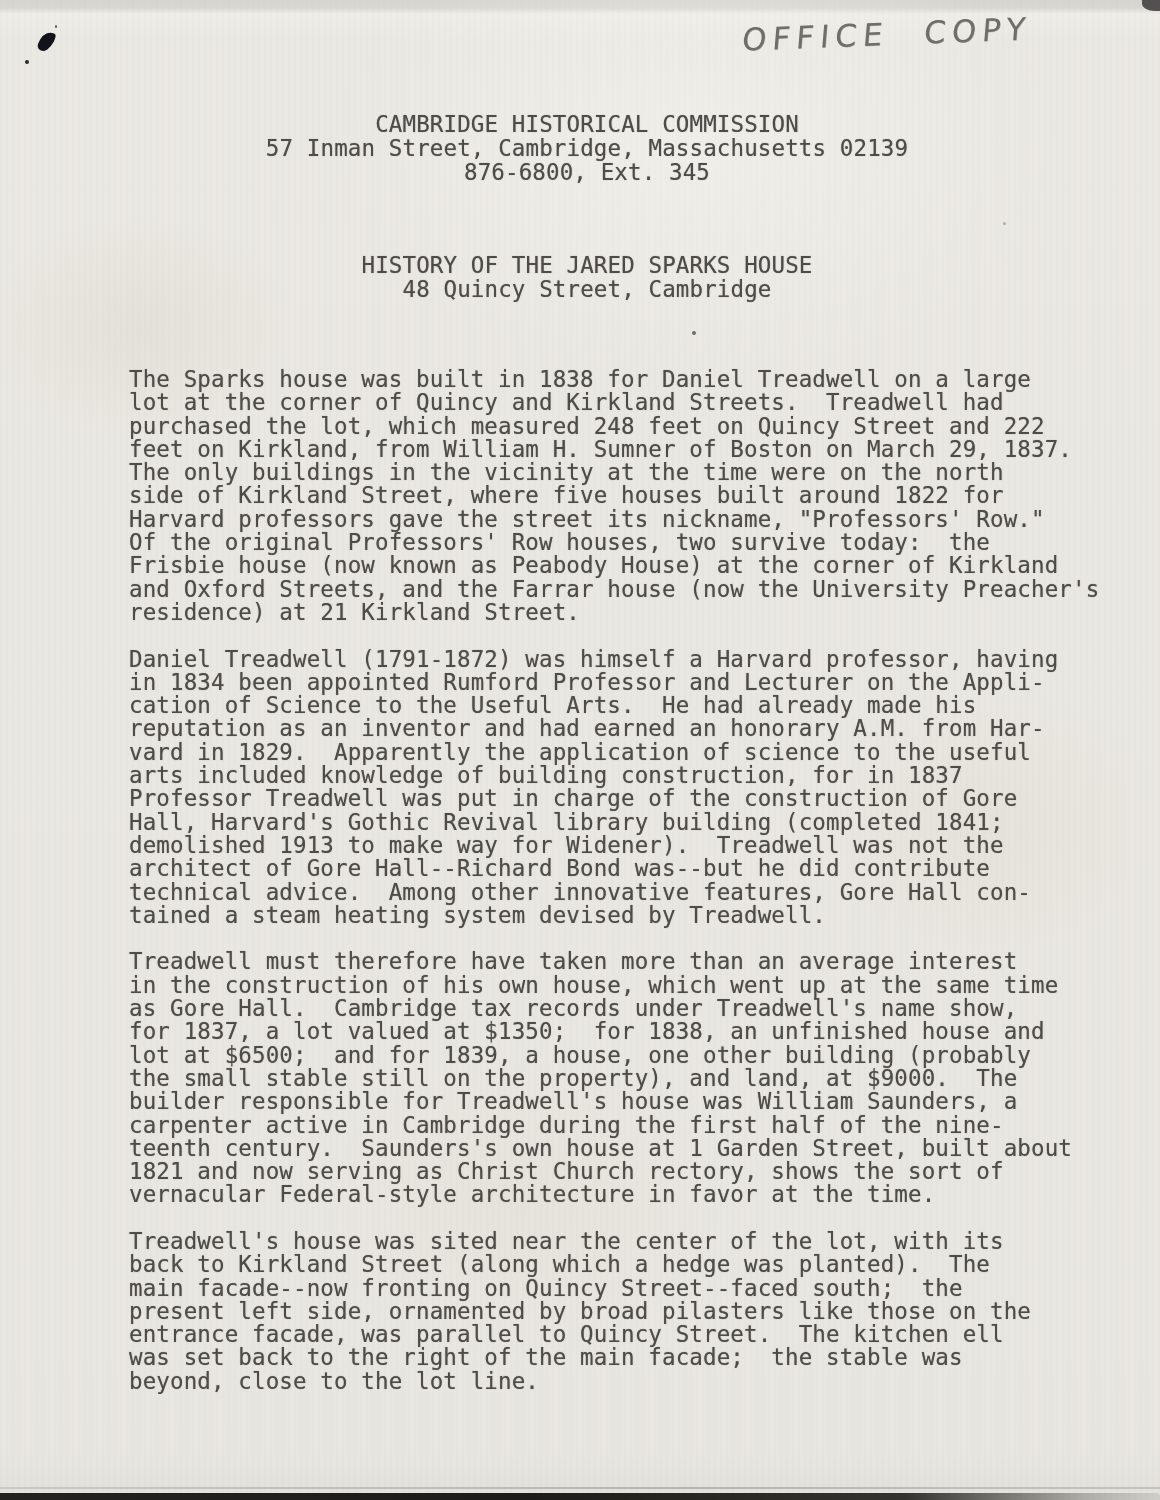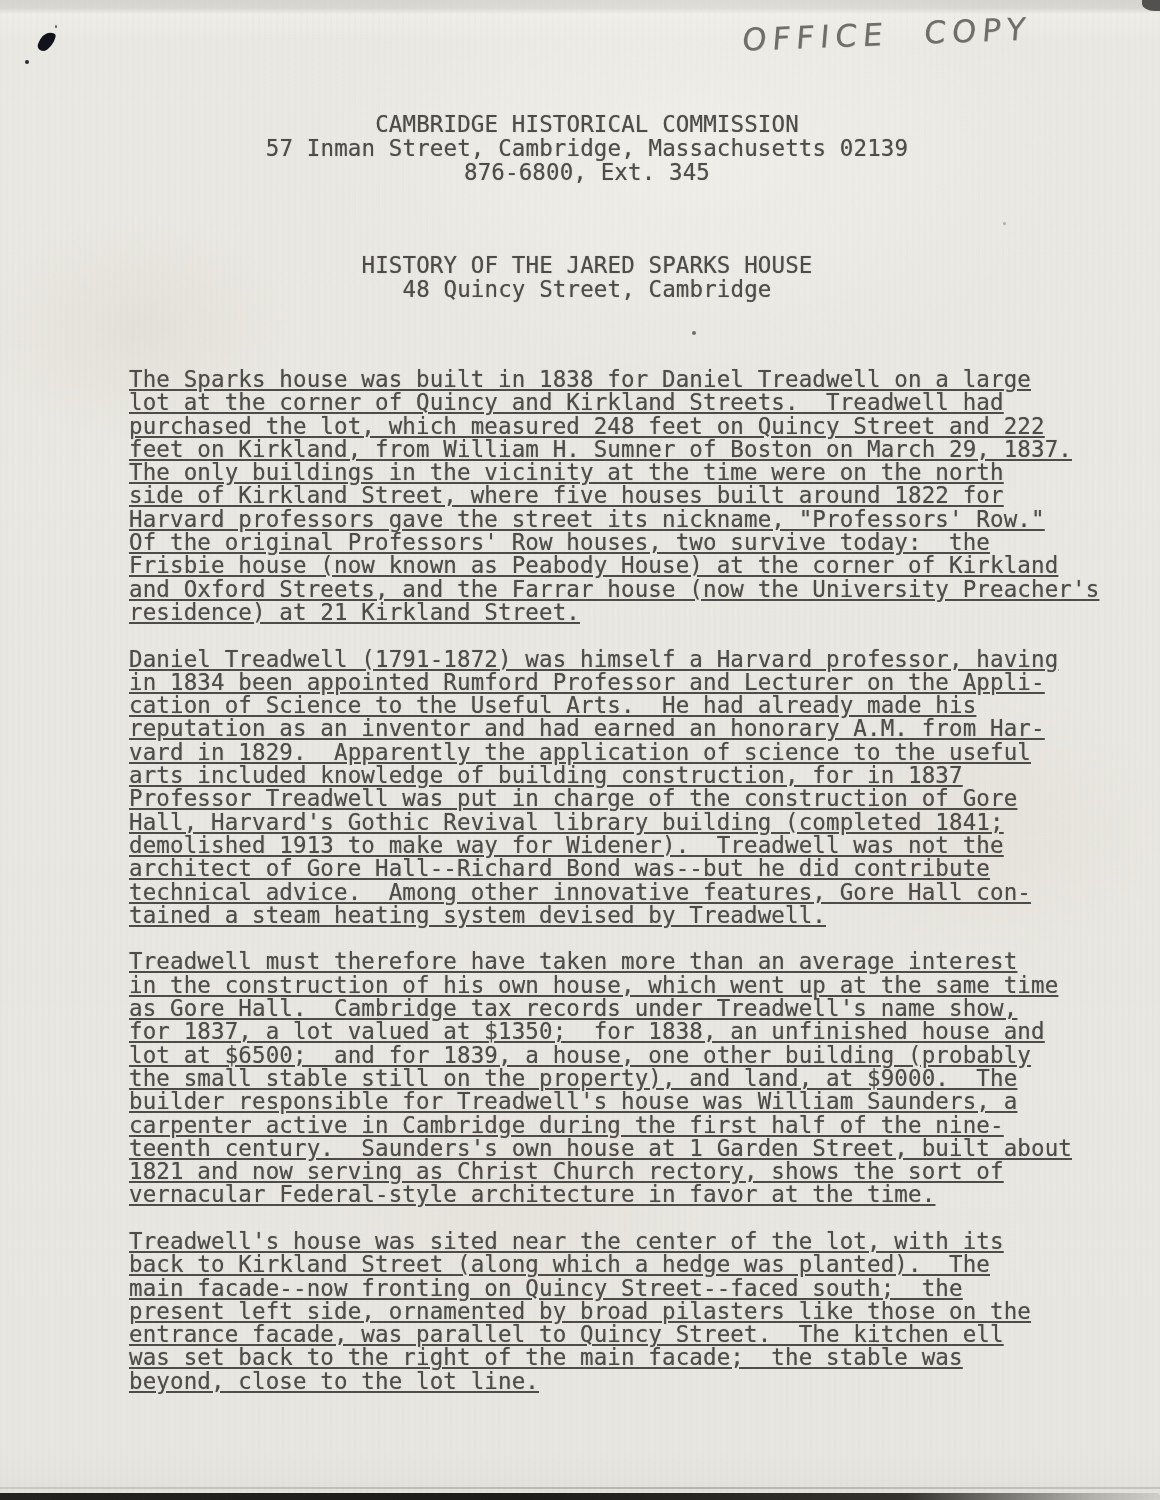--- a/index.html
+++ b/index.html
@@ -40,21 +40,21 @@
     font-size: 22.5px;
     line-height: 24px;
   }
 
   .body-text {
     position: absolute;
     top: 368px; left: 129px; width: 1000px;
     font-size: 22.5px;
     line-height: 23.3px;
   }
-  .para { white-space: pre; margin: 0 0 23.3px 0; text-decoration: underline; }
+  .para { white-space: pre; margin: 0 0 23.3px 0; }
 
   .office-copy {
     position: absolute;
     top: 16px; left: 742px;
     font-family: "DejaVu Sans", sans-serif;
     font-size: 31px;
     color: #6f6e69;
     letter-spacing: 6px;
     word-spacing: 20px;
     transform: rotate(-2.2deg) skewX(-7deg);

